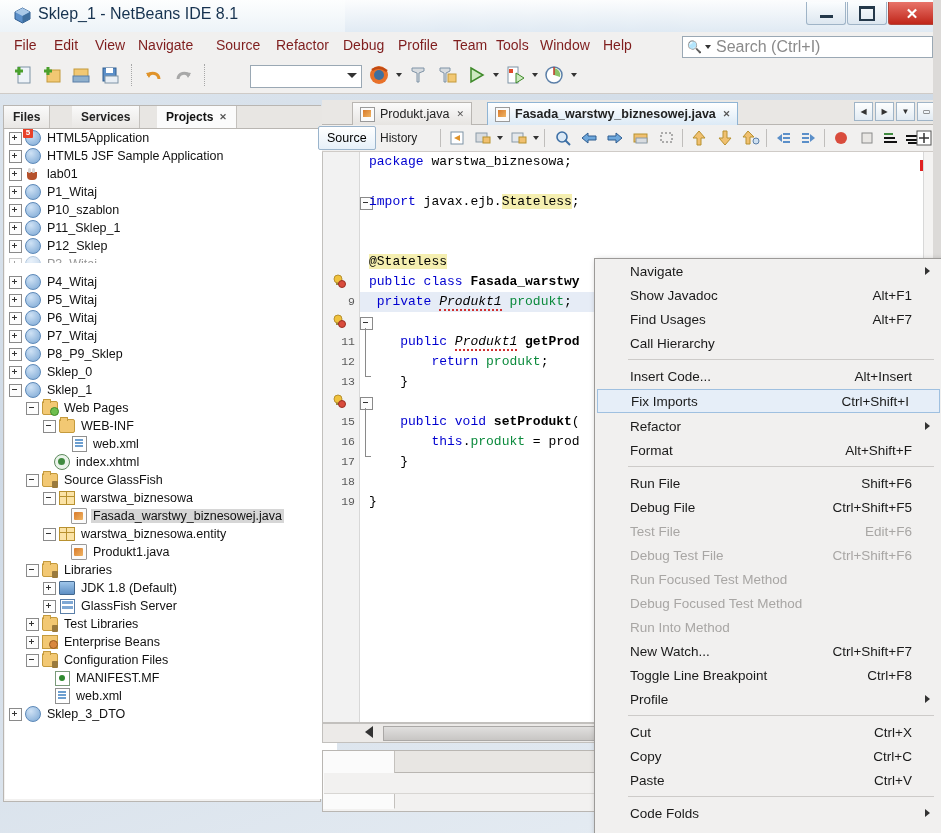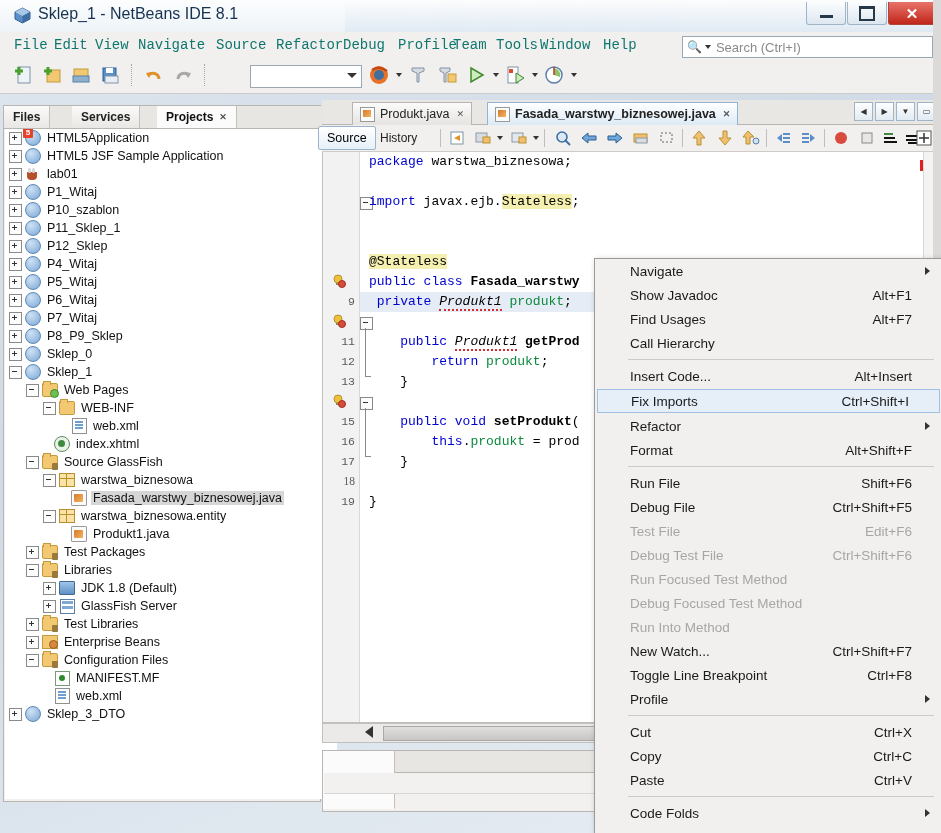--- a/index.html
+++ b/index.html
@@ -31,26 +31,26 @@
   .wbtn.close{width:46px;border-color:#b0463a;
      background:linear-gradient(180deg,#e8736a,#c0261a);}
   .wbtn .g{font-size:13px;color:#24384a;line-height:1;}
   .wbtn.close .g{color:#fff;font-size:15px;font-weight:bold;}
   .mindash{width:13px;height:3px;background:#24384a;margin-top:7px;}
   .maxsq{width:12px;height:10px;border:2px solid #24384a;border-top-width:3px;}
 
   
   #menubar{position:absolute;left:0;top:32px;width:941px;height:27px;
      background:#f1f0ef;border-bottom:1px solid #d6d3d0;}
-  #menubar .mi{position:absolute;top:3px;height:21px;padding:2px 6px;font-size:14px;color:#0f766e;
-     font-family:Liberation Mono, monospace;white-space:nowrap;}
+  #menubar .mi{position:absolute;top:3px;height:21px;padding:2px 6px;font-size:14px;color:#7f1d1d;
+     font-family:Liberation Sans, sans-serif;white-space:nowrap;}
   #searchbox{position:absolute;right:8px;top:4px;width:245px;height:20px;
      background:#fff;border:1px solid #9aa8b4;display:flex;align-items:center;padding-left:4px;}
   #searchbox .sicon{font-size:12px;color:#2a4a68;margin-right:2px;}
-  #searchbox .stxt{font-size:13px;color:#8a8a8a;}
+  #searchbox .stxt{font-size:16px;color:#8a8a8a;}
 
   
   #toolbar{position:absolute;left:0;top:59px;width:941px;height:34px;
      background:#f1f0ef;border-bottom:1px solid #cfcbc7;}
   .tbgrp{position:absolute;top:3px;display:flex;align-items:center;gap:3px;}
   .tbsep{width:1px;height:22px;border-left:1px dotted #a7a7a7;margin:0 5px;}
   .tbi{width:26px;height:26px;display:flex;align-items:center;justify-content:center;}
   .combo{position:absolute;left:250px;top:6px;width:110px;height:21px;background:#fff;
      border:1px solid #9aa8b4;}
   .combo .arr{position:absolute;right:4px;top:7px;width:0;height:0;
@@ -402,20 +402,29 @@
             <span class="lbl">P11_Sklep_1</span>
           </div>
           <div class="trow">
             <span class="lvlpad" style="width:4px"></span>
             <span class="exp plus"></span>
             <span class="ico">
               <span class="i-globe"></span>
             </span>
             <span class="lbl">P12_Sklep</span>
           </div>
+          <div class="trow ghostrow">
+            <span class="lvlpad" style="width:4px"></span>
+            <span class="exp plus"></span>
+            <span class="ico">
+              <span class="i-globe"></span>
+            </span>
+            <span class="lbl">P3_Witaj</span>
+            <span class="cover"></span>
+          </div>
           <div class="trow">
             <span class="lvlpad" style="width:4px"></span>
             <span class="exp plus"></span>
             <span class="ico">
               <span class="i-globe"></span>
             </span>
             <span class="lbl">P4_Witaj</span>
           </div>
           <div class="trow">
             <span class="lvlpad" style="width:4px"></span>
@@ -529,28 +538,20 @@
             </span>
             <span class="lbl">warstwa_biznesowa.entity</span>
           </div>
           <div class="trow">
             <span class="lvlpad" style="width:55px"></span>
             <span class="nub"></span>
             <span class="ico">
               <span class="i-java"></span>
             </span>
             <span class="lbl">Produkt1.java</span>
-          </div>
-          <div class="trow">
-            <span class="lvlpad" style="width:21px"></span>
-            <span class="exp plus"></span>
-            <span class="ico">
-              <span class="i-folder lock"></span>
-            </span>
-            <span class="lbl">Test Packages</span>
           </div>
           <div class="trow">
             <span class="lvlpad" style="width:21px"></span>
             <span class="exp"></span>
             <span class="ico">
               <span class="i-folder lock"></span>
             </span>
             <span class="lbl">Libraries</span>
           </div>
           <div class="trow">
@@ -786,21 +787,21 @@
           <div class="gnum" style="top: 203px;">12</div>
           <div class="gnum" style="top: 223px;">13</div>
           <div class="bulb" style="top: 242px;"><svg width="14" height="14" viewBox="0 0 14 14">
               <circle cx="6" cy="5" r="4" fill="#f0c23c" stroke="#b8912f"></circle>
               <rect x="4" y="9" width="4" height="2" fill="#9a8a3a"></rect>
               <circle cx="10" cy="10" r="3.5" fill="#d94c3d" stroke="#9a2f22"></circle>
             </svg></div>
           <div class="gnum" style="top: 263px;">15</div>
           <div class="gnum" style="top: 283px;">16</div>
           <div class="gnum" style="top: 303px;">17</div>
-          <div class="gnum" style="top: 323px; font-family: Liberation Serif, serif;">18</div>
+          <div class="gnum" style="top: 323px;">18</div>
           <div class="gnum" style="top: 343px;">19</div>
         </div>
       <div id="foldcol">
         <div class="foldbox" style="top:45px"></div>
         <div class="foldbox" style="top:165px"></div>
         <div class="foldline" style="top:176px;height:48px"></div>
         <div class="foldend" style="left:5px;top:224px;width:6px"></div>
         <div class="foldbox" style="top:245px"></div>
         <div class="foldline" style="top:256px;height:48px"></div>
         <div class="foldend" style="left:5px;top:304px;width:6px"></div>

